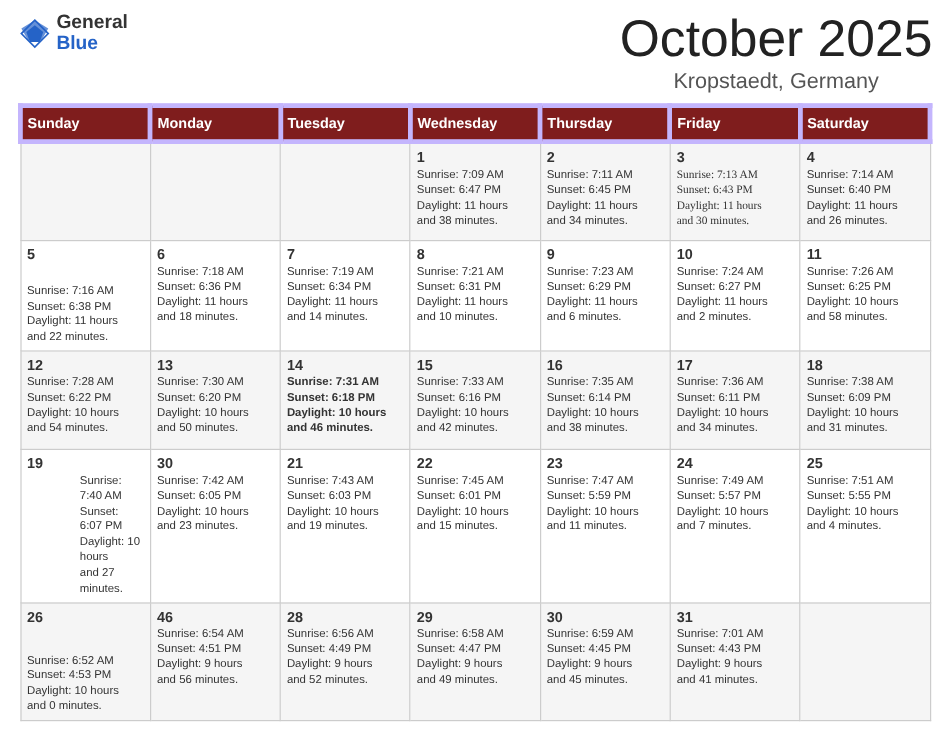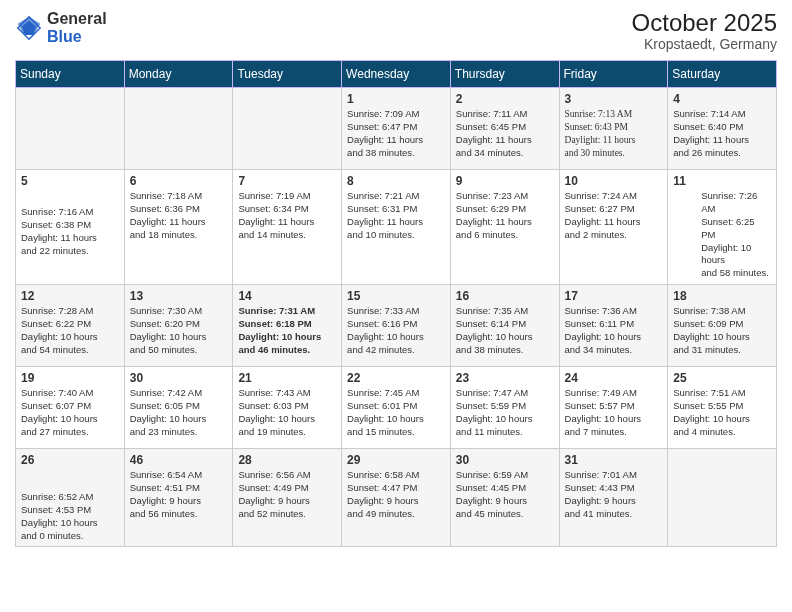--- a/index.html
+++ b/index.html
@@ -28,42 +28,43 @@
       gap: 4px;
     }
     .logo-icon {
       width: 28px;
       height: 28px;
     }
     .title-block {
       text-align: right;
     }
     .month-title {
-      font-size: 24px;
+      font-size: 43px;
       font-weight: 300;
       color: #222;
       line-height: 1.1;
     }
     .subtitle {
-      font-size: 14px;
+      font-size: 18px;
       color: #555;
+      text-align: center;
     }
     table {
       width: 100%;
       border-collapse: collapse;
       table-layout: fixed;
     }
     thead tr th {
-      background: #0c4a6e;
+      background: #7f1d1d;
       color: #fff;
       font-size: 12px;
-      font-weight: normal;
+      font-weight: bold;
       padding: 6px 4px;
       text-align: left;
-      border: 1px solid #c4b5fd;
+      border: 4px solid #c4b5fd;
     }
     tbody tr td {
       vertical-align: top;
       border: 1px solid #ccc;
       padding: 4px 5px;
       font-size: 10px;
       color: #333;
       height: 82px;
       background: #fff;
     }
@@ -195,21 +196,21 @@
           </td>
           <td>
             <span class="day-num">10</span>
             <div class="cell-info" style="white-space: pre-line;">Sunrise: 7:24 AM
 Sunset: 6:27 PM
 Daylight: 11 hours
 and 2 minutes.</div>
           </td>
           <td>
             <span class="day-num">11</span>
-            <div class="cell-info" style="white-space: pre-line; margin-left: 28px;">Sunrise: 7:26 AM
+            <div class="cell-info" style="white-space: pre-line;">Sunrise: 7:26 AM
 Sunset: 6:25 PM
 Daylight: 10 hours
 and 58 minutes.</div>
           </td>
         </tr>
         <tr>
           <td>
             <span class="day-num">12</span>
             <div class="cell-info" style="white-space: pre-line;">Sunrise: 7:28 AM
 Sunset: 6:22 PM
@@ -255,21 +256,21 @@
             <span class="day-num">18</span>
             <div class="cell-info" style="white-space: pre-line;">Sunrise: 7:38 AM
 Sunset: 6:09 PM
 Daylight: 10 hours
 and 31 minutes.</div>
           </td>
         </tr>
         <tr>
           <td>
             <span class="day-num">19</span>
-            <div class="cell-info" style="white-space: pre-line;">Sunrise: 7:40 AM
+            <div class="cell-info" style="white-space: pre-line; margin-left: 44px;">Sunrise: 7:40 AM
 Sunset: 6:07 PM
 Daylight: 10 hours
 and 27 minutes.</div>
           </td>
           <td>
             <span class="day-num">30</span>
             <div class="cell-info" style="white-space: pre-line;">Sunrise: 7:42 AM
 Sunset: 6:05 PM
 Daylight: 10 hours
 and 23 minutes.</div>

